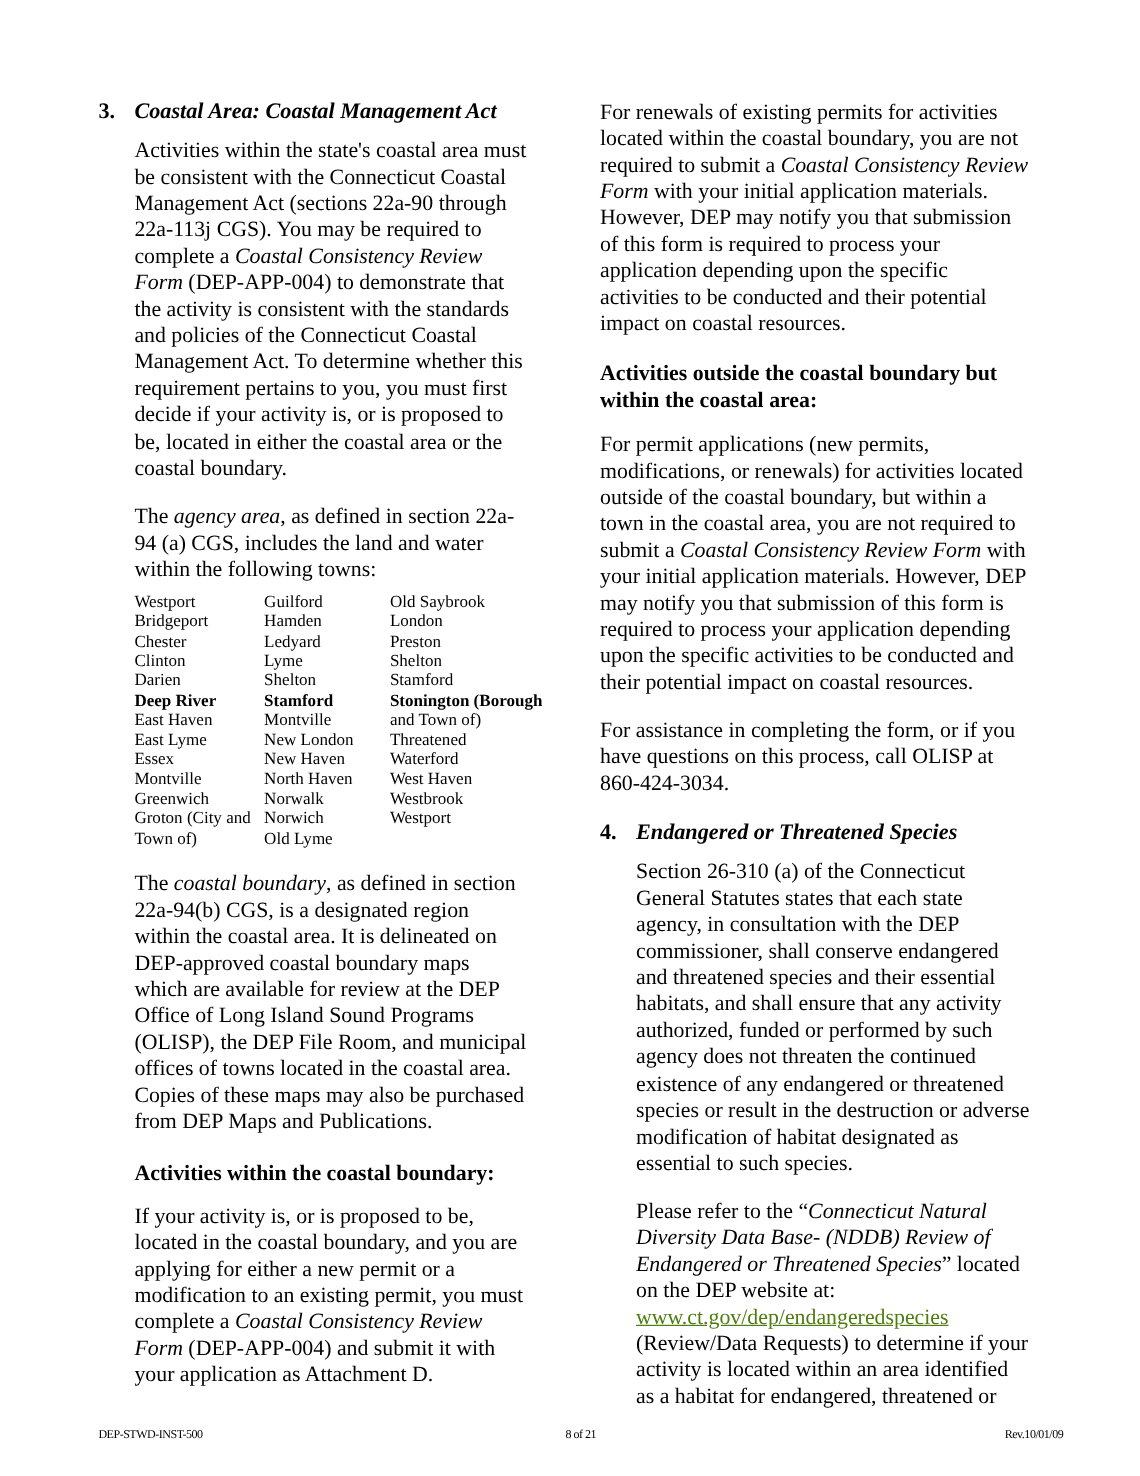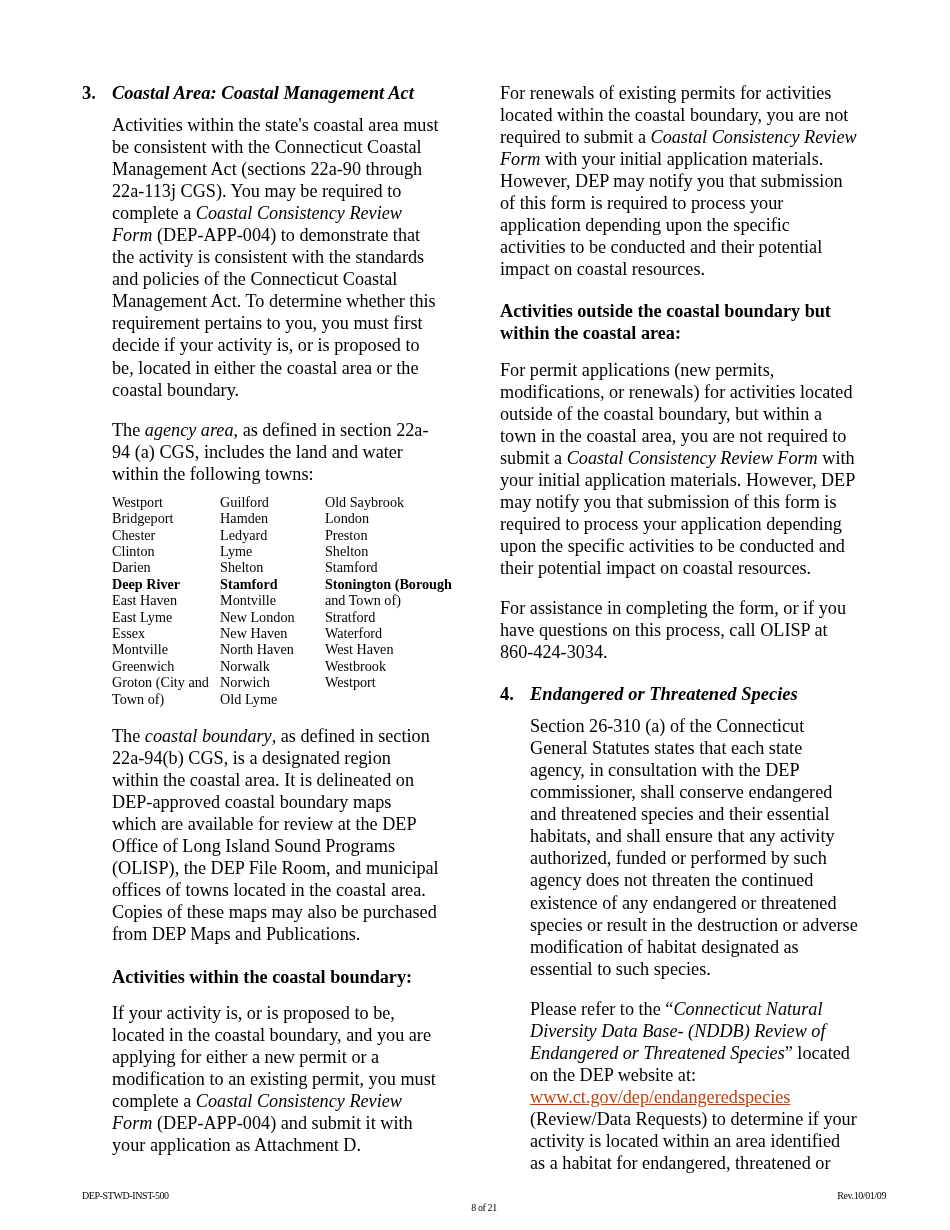--- a/index.html
+++ b/index.html
@@ -81,38 +81,38 @@
     padding: 0;
     vertical-align: top;
     white-space: nowrap;
   }
   .towns td.c0 { width: 110px; }
   .towns td.c1 { width: 110px; }
   .towns td.c2 { width: 120px; }
   .towns tr.bold td { font-weight: bold; }
 
   a.link {
-    color: #c2410c;
+    color: #4d7c0f;
     text-decoration: underline;
     font-size: 18.2px;
   }
 
   .footer {
     position: absolute;
     left: 82px;
     right: 64px;
     bottom: 24px;
     height: 16px;
     font-family: Liberation Serif, serif;
     font-size: 10px;
     letter-spacing: -0.4px;
     color: #000000;
   }
   .footer .f-left   { position: absolute; left: 0;  top: 0; }
-  .footer .f-center { position: absolute; left: 0; right: 0; top: 12px; text-align: center; }
+  .footer .f-center { position: absolute; left: 0; right: 0; top: 0; text-align: center; }
   .footer .f-right  { position: absolute; right: 0; top: 0; }
 </style>
 </head>
 <body>
 
 <div class="page">
 
   <div class="col col-left">
 
     <div class="sec-head">
@@ -159,21 +159,21 @@
               <td class="c2">Stonington (Borough</td>
             </tr>
             <tr>
               <td class="c0">East Haven</td>
               <td class="c1">Montville</td>
               <td class="c2">and Town of)</td>
             </tr>
             <tr>
               <td class="c0">East Lyme</td>
               <td class="c1">New London</td>
-              <td class="c2">Stratford</td>
+              <td class="c2">Threatened</td>
             </tr>
             <tr>
               <td class="c0">Essex</td>
               <td class="c1">New Haven</td>
               <td class="c2">Waterford</td>
             </tr>
             <tr>
               <td class="c0">Montville</td>
               <td class="c1">North Haven</td>
               <td class="c2">West Haven</td>

